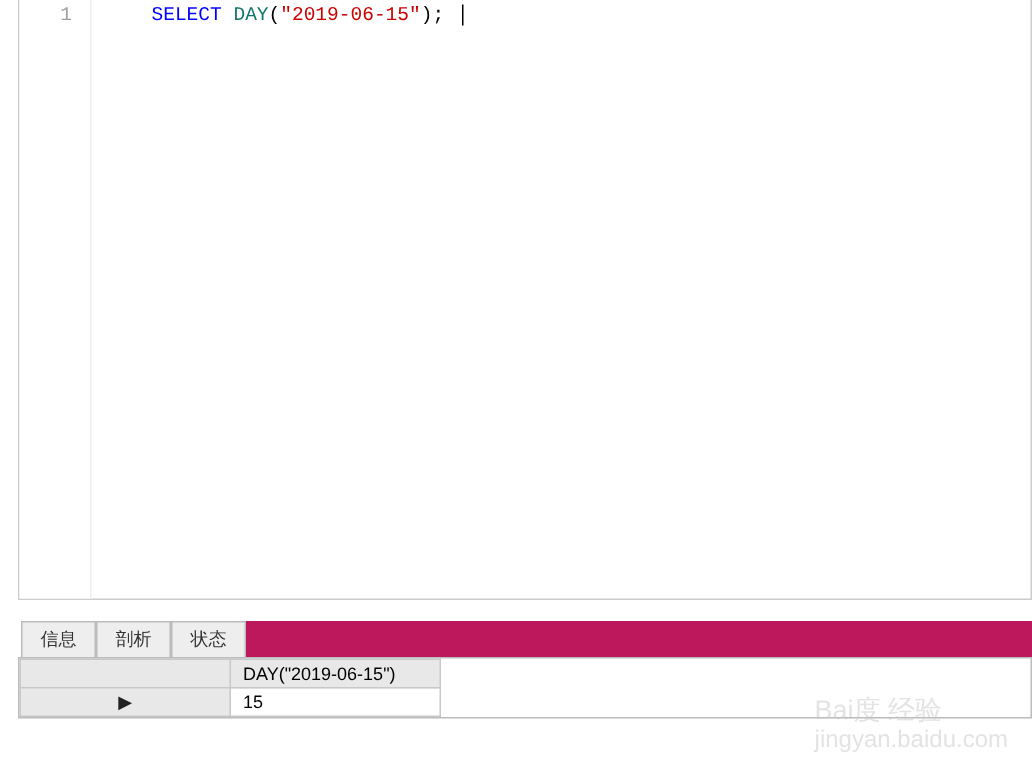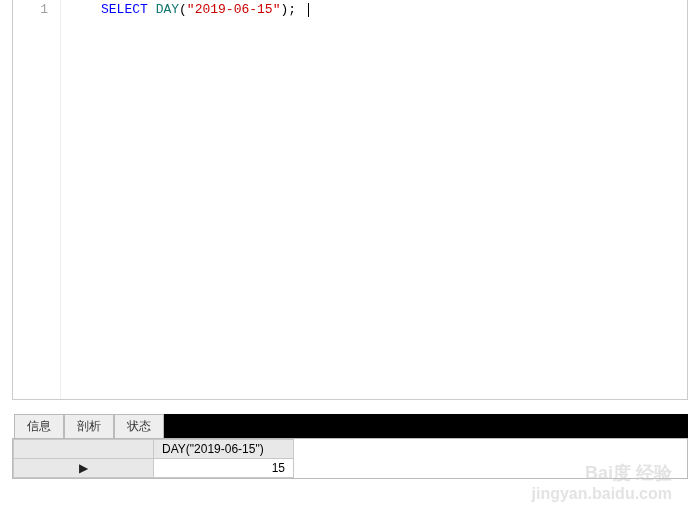--- a/index.html
+++ b/index.html
@@ -56,21 +56,21 @@
       display: inline-block;
       width: 1px;
       height: 14px;
       background: #000;
       vertical-align: middle;
       margin-left: 12px;
     }
     .tab-bar {
       display: flex;
       align-items: flex-end;
-      background: #000000;
+      background: #be185d;
       margin-top: 14px;
       margin-left: 2px;
       font-family: "Microsoft YaHei", Arial, sans-serif;
       font-size: 12px;
     }
     .tab {
       padding: 3px 12px;
       border: 1px solid #bbb;
       background: #eee;
       color: #333;
@@ -108,33 +108,32 @@
     }
     .row-marker {
       width: 14px;
       background: #e8e8e8;
       text-align: center;
       color: #222;
       font-size: 10px;
       padding: 2px;
     }
     .cell-value {
-      text-align: right;
+      text-align: left;
       min-width: 140px;
     }
     .watermark {
       position: absolute;
       bottom: 18px;
       right: 16px;
       color: rgba(200,200,200,0.5);
       font-size: 18px;
       font-family: Arial, sans-serif;
-      text-align: right;
+      text-align: left;
       pointer-events: none;
-      font-weight: bold;
     }
     .watermark .sub {
       font-size: 16px;
       display: block;
     }
   </style>
 </head>
 <body>
 
 <div class="main-container">

